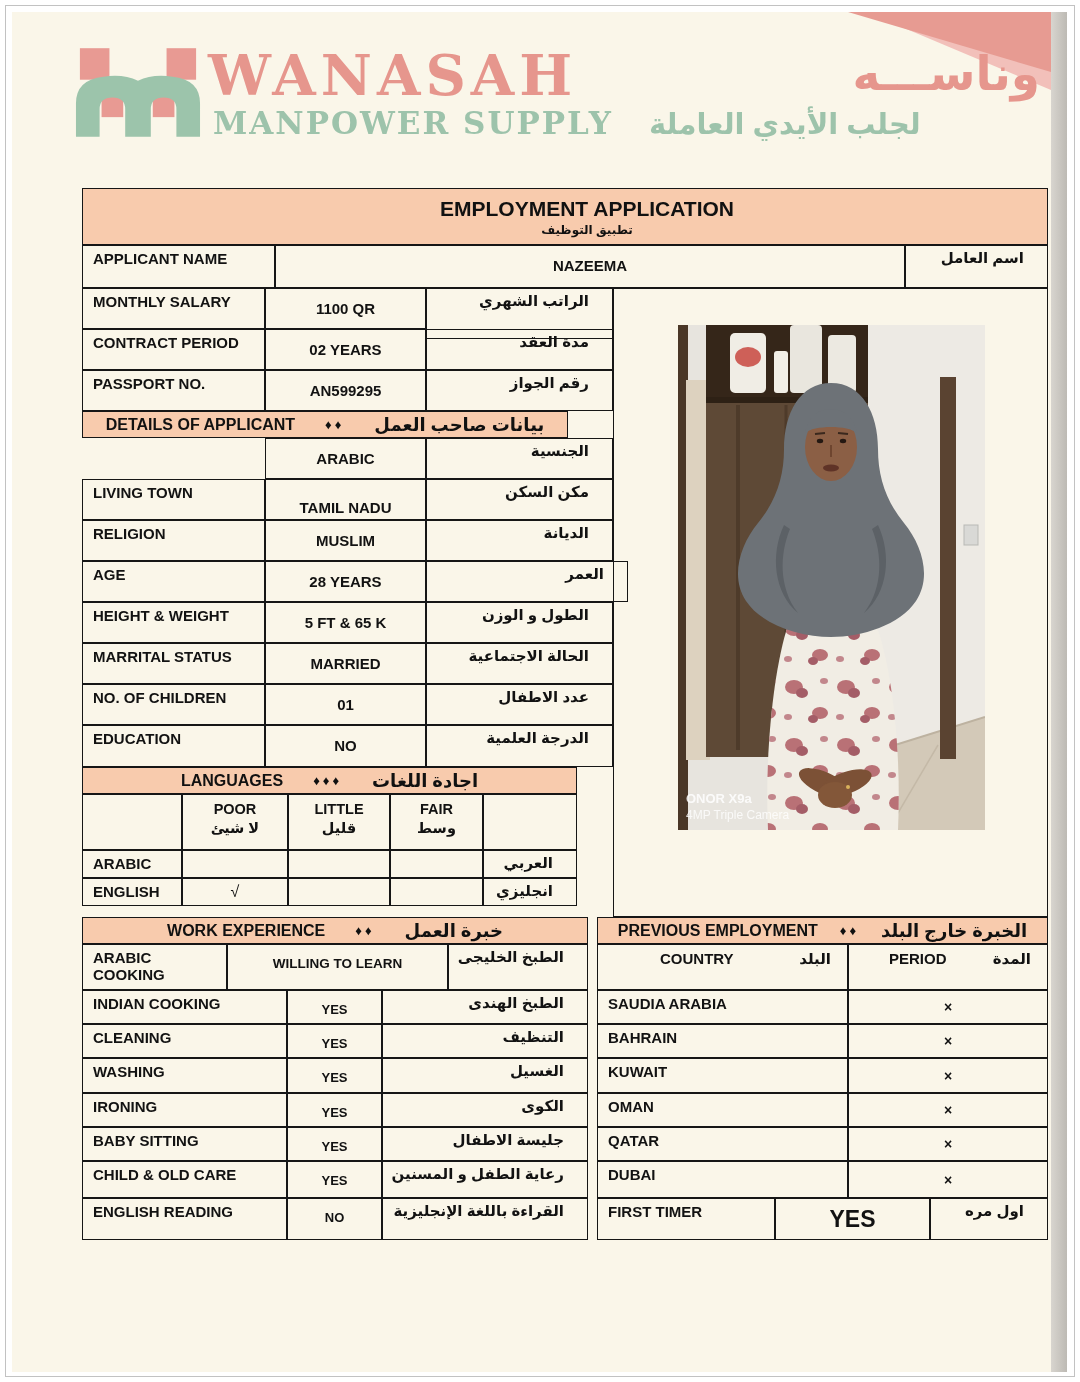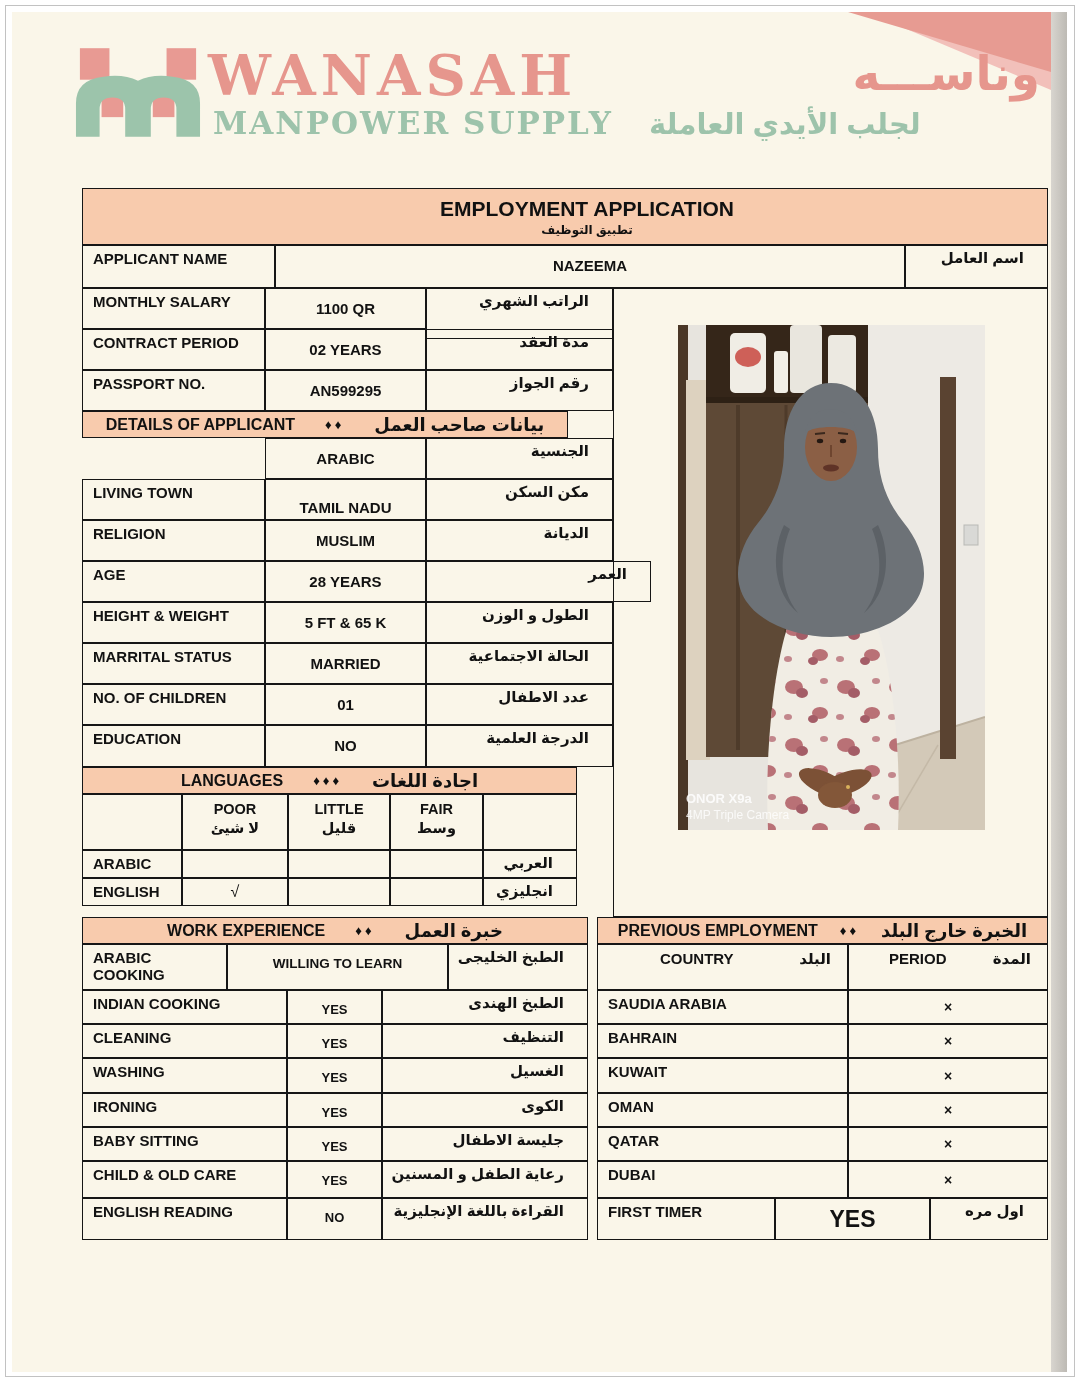--- a/index.html
+++ b/index.html
@@ -164,21 +164,21 @@
   <div class="cell lab" style="left:82px;top:479px;width:183px;height:41px">LIVING TOWN</div>
   <div class="cell val vbottom" style="left:265px;top:479px;width:161px;height:41px">TAMIL NADU</div>
   <div class="cell ara" style="left:426px;top:479px;width:187px;height:41px">مكن السكن</div>
 
   <div class="cell lab" style="left:82px;top:520px;width:183px;height:41px">RELIGION</div>
   <div class="cell val" style="left:265px;top:520px;width:161px;height:41px">MUSLIM</div>
   <div class="cell ara" style="left:426px;top:520px;width:187px;height:41px">الديانة</div>
 
   <div class="cell lab" style="left:82px;top:561px;width:183px;height:41px">AGE</div>
   <div class="cell val" style="left:265px;top:561px;width:161px;height:41px">28 YEARS</div>
-  <div class="cell ara" style="left:426px;top:561px;width:225px;height:41px">العمر</div>
+  <div class="cell ara" style="left:426px;top:561px;width:202px;height:41px">العمر</div>
 
   <div class="cell lab" style="left:82px;top:602px;width:183px;height:41px">HEIGHT &amp; WEIGHT</div>
   <div class="cell val" style="left:265px;top:602px;width:161px;height:41px">5 FT &amp; 65 K</div>
   <div class="cell ara" style="left:426px;top:602px;width:187px;height:41px">الطول و الوزن</div>
 
   <div class="cell lab" style="left:82px;top:643px;width:183px;height:41px">MARRITAL STATUS</div>
   <div class="cell val" style="left:265px;top:643px;width:161px;height:41px">MARRIED</div>
   <div class="cell ara" style="left:426px;top:643px;width:187px;height:41px">الحالة الاجتماعية</div>
 
   <div class="cell lab" style="left:82px;top:684px;width:183px;height:41px">NO. OF CHILDREN</div>

